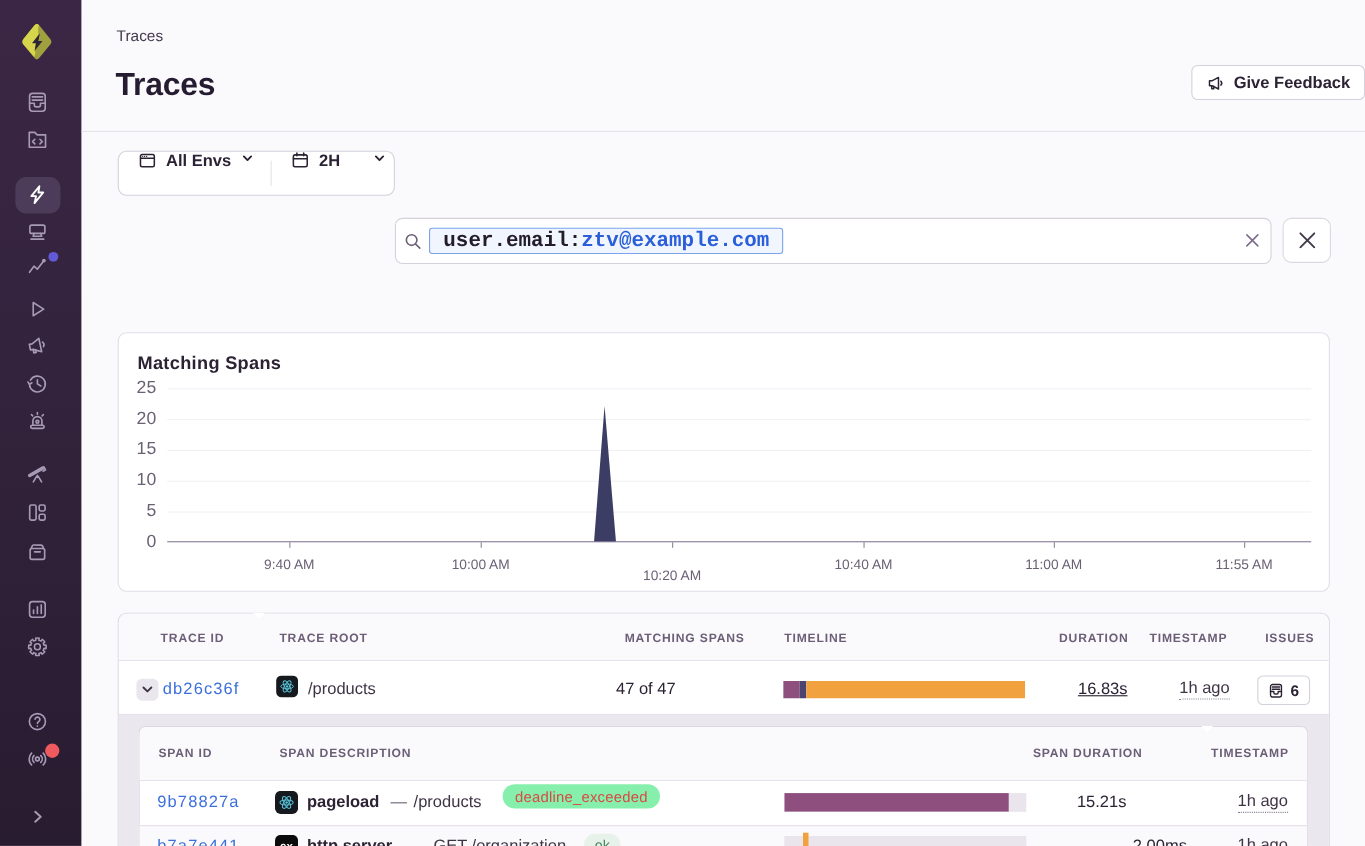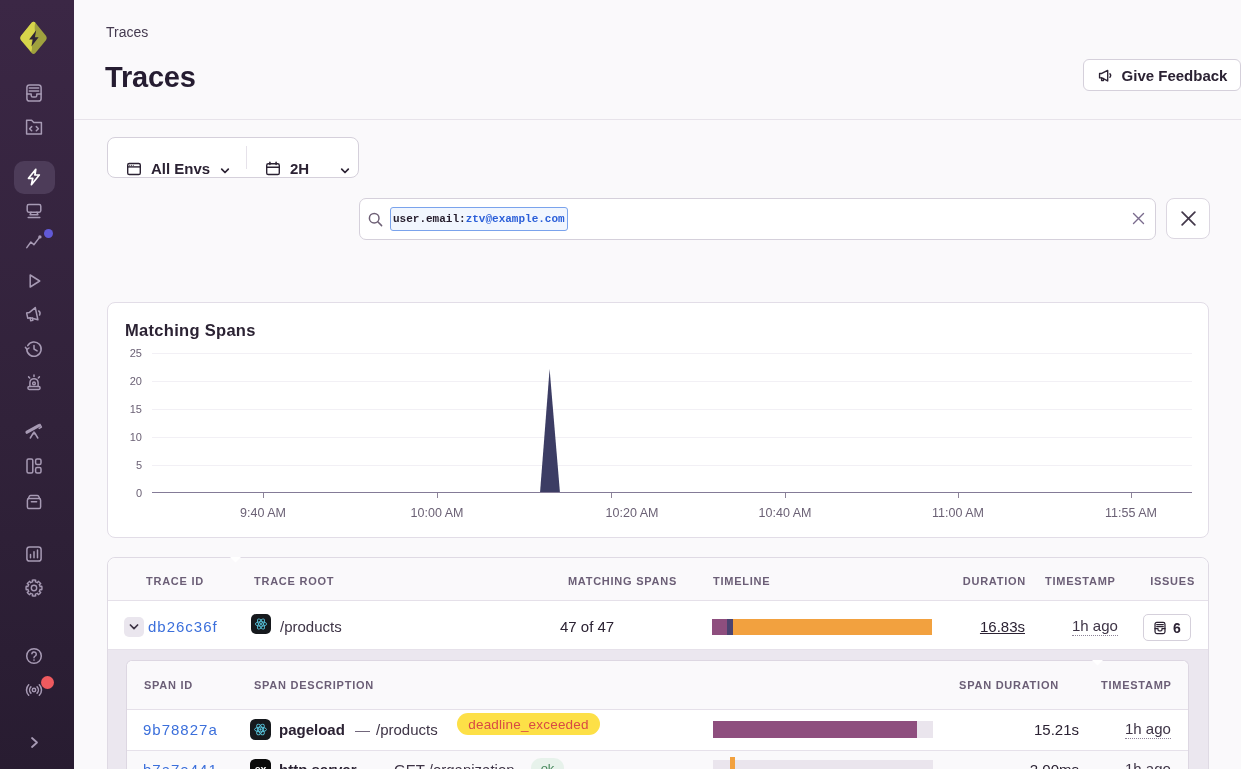--- a/index.html
+++ b/index.html
@@ -7,28 +7,28 @@
 #app{position:relative;width:1241px;height:769px;overflow:hidden;background:#faf9fb;}
 .abs{position:absolute;}
 .sb{position:absolute;left:0;top:0;width:74px;height:769px;background:linear-gradient(180deg,#3b2745 0%,#31223a 55%,#281c31 100%);}
 .sbi{position:absolute;left:24px;}
 .ic{display:block;}
 .hdrline{position:absolute;left:74px;top:119px;width:1167px;height:1px;background:#e7e3ea;}
 .crumb{position:absolute;left:106px;top:24px;font-size:14px;color:#443a4f;}
 h1.pg{position:absolute;left:105px;top:63px;font-size:29px;line-height:29px;font-weight:700;color:#251c31;letter-spacing:-.2px;}
 .btn{position:absolute;background:#fff;border:1px solid #d5d0db;border-radius:6px;color:#2b2233;font-weight:700;font-size:15px;display:flex;align-items:center;justify-content:center;}
 .fbar{position:absolute;left:107px;top:137px;width:252px;height:41px;background:#fff;border:1px solid #d5d0db;border-radius:8px;}
-.fseg{position:absolute;top:0;height:39px;display:flex;align-items:flex-end;font-weight:700;font-size:15px;color:#2b2233;}
+.fseg{position:absolute;top:0;height:39px;display:flex;align-items:flex-start;font-weight:700;font-size:15px;color:#2b2233;}
 .lbl{position:absolute;left:107px;top:199px;width:240px;height:38px;background:#ece9fc;border-radius:8px;display:flex;align-items:center;color:#6c5fc7;font-weight:700;font-size:15px;padding-left:20px;}
 .srch{position:absolute;left:359px;top:198px;width:797px;height:42px;background:#fff;border:1px solid #d5d0db;border-radius:7px;}
-.token{position:absolute;left:30px;top:8px;height:24px;border:1.5px solid #7aa3ec;background:#f1f6fe;border-radius:3px;display:flex;align-items:center;padding:0 2px;font-family:"Liberation Mono",monospace;font-size:11px;font-weight:700;color:#241c2c;white-space:nowrap;}
+.token{position:absolute;left:30px;top:8px;height:24px;border:1.5px solid #7aa3ec;background:#f1f6fe;border-radius:3px;display:flex;align-items:center;padding:0 12px;font-family:"Liberation Mono",monospace;font-size:19px;font-weight:700;color:#241c2c;white-space:nowrap;}
 .xbtn{position:absolute;left:1166px;top:198px;width:44px;height:41px;background:#fff;border:1px solid #dcd7e1;border-radius:8px;display:flex;align-items:center;justify-content:center;}
 .panel{position:absolute;left:107px;top:302px;width:1102px;height:236px;background:#fff;border:1px solid #e2dde7;border-radius:8px;}
 .ptitle{position:absolute;left:17px;top:19px;font-size:16.5px;line-height:17px;font-weight:700;color:#2b2233;letter-spacing:.3px;}
-.ylab{position:absolute;left:6px;width:28px;text-align:right;font-size:11px;color:#6b6175;line-height:14px;}
+.ylab{position:absolute;left:6px;width:28px;text-align:right;font-size:16px;color:#6b6175;line-height:14px;}
 .xlab{position:absolute;top:203px;width:80px;text-align:center;font-size:12.5px;color:#6b6175;}
 .tick{position:absolute;top:190px;width:1px;height:5px;background:#8d8499;}
 .grid{position:absolute;left:44px;width:1040px;height:1px;background:#f2f0f5;}
 .tbl{position:absolute;left:107px;top:557px;width:1102px;height:300px;background:#fff;border:1px solid #dfdae4;border-radius:8px 8px 0 0;}
 .th{position:absolute;font-size:11px;font-weight:700;color:#6b5e76;letter-spacing:.75px;line-height:12px;}
 .cell{position:absolute;font-size:15px;color:#3e3446;line-height:18px;white-space:nowrap;}
 .rlink{color:#3b6fdb;letter-spacing:1px;}
 .notch{position:absolute;width:11px;height:5.5px;background:#fff;clip-path:polygon(0 0,100% 0,50% 100%);}
 .dot1h{border-bottom:1px dotted #8d8398;padding-bottom:1px;color:#3e3446;}
 .pill{position:absolute;display:flex;align-items:center;justify-content:center;font-weight:400;border-radius:11px;}
@@ -218,21 +218,21 @@
 <div class="abs" style="left:432px;top:66px;width:20px;height:124px;background:#3c3d64;clip-path:polygon(48% 0,100% 100%,0 100%);"></div>
 <div class="abs" style="left:44px;top:189px;width:1040px;height:1px;background:#847b97;"></div>
 <div class="tick" style="left:155px;"></div>
 <div class="tick" style="left:329px;"></div>
 <div class="tick" style="left:503px;"></div>
 <div class="tick" style="left:677px;"></div>
 <div class="tick" style="left:850px;"></div>
 <div class="tick" style="left:1023px;"></div>
 <div class="xlab" style="left:115px;">9:40 AM</div>
 <div class="xlab" style="left:289px;">10:00 AM</div>
-<div class="xlab" style="left:484px;">10:20 AM</div>
+<div class="xlab" style="left:463px;margin-top:10px;">10:20 AM</div>
 <div class="xlab" style="left:637px;">10:40 AM</div>
 <div class="xlab" style="left:810px;">11:00 AM</div>
 <div class="xlab" style="left:983px;">11:55 AM</div>
 </div>
 
 <div class="tbl">
 <div class="abs" style="left:0;top:0;width:1100px;height:43px;background:#faf9fb;border-bottom:1px solid #e5e0e9;border-radius:8px 8px 0 0;"></div>
 <div class="notch" style="left:122px;top:-1px;"></div>
 <div class="th" style="left:38px;top:17px;">TRACE ID</div>
 <div class="th" style="left:146px;top:17px;">TRACE ROOT</div>
@@ -278,43 +278,43 @@
 </div>
 <div class="abs" style="left:108px;top:649px;width:1100px;height:1px;background:#e6e1ea;"></div>
 
 <div class="abs" style="left:108px;top:650px;width:1100px;height:119px;background:#ebe7ef;"></div>
 
 <div class="abs" style="left:126px;top:660px;width:1063px;height:109px;background:#fff;border:1px solid #ddd7e2;border-bottom:none;border-radius:6px 6px 0 0;">
 <div class="abs" style="left:0;top:0;width:1061px;height:49px;background:#faf9fb;border-bottom:1px solid #e5e0e9;border-radius:6px 6px 0 0;"></div>
 <div class="notch" style="left:965px;top:-1px;"></div>
 <div class="th" style="left:17px;top:18px;">SPAN ID</div>
 <div class="th" style="left:127px;top:18px;text-align:center;">SPAN DESCRIPTION</div>
-<div class="th" style="left:812px;top:18px;width:140px;text-align:center;">SPAN DURATION</div>
+<div class="th" style="left:812px;top:18px;width:140px;text-align:left;">SPAN DURATION</div>
 <div class="th" style="left:974px;top:18px;">TIMESTAMP</div>
 <div class="abs" style="left:0;top:89px;width:1061px;height:20px;background:#faf9fb;border-top:1px solid #e6e1ea;"></div>
 </div>
 
 <div class="cell rlink" style="left:143px;top:721px;">9b78827a</div>
 <svg class="abs" style="left:250px;top:719px;" width="21" height="21" viewBox="0 0 20 20">
 <rect width="20" height="20" rx="5" fill="#16191d"></rect>
 <g stroke="#58c4dc" stroke-width="0.9" fill="none" transform="translate(10,10)">
 <ellipse rx="5.7" ry="2.2"></ellipse>
         <ellipse rx="5.7" ry="2.2" transform="rotate(60)"></ellipse>
         <ellipse rx="5.7" ry="2.2" transform="rotate(120)"></ellipse>
 <circle r="1.1" fill="#58c4dc" stroke="none"></circle>
       </g>
 </svg>
 <div class="cell" style="left:279px;top:721px;color:#2b2233;"><b>pageload</b></div>
 <div class="cell" style="left:355px;top:721px;color:#71667b;">—</div>
 <div class="cell" style="left:376px;top:721px;">/products</div>
-<div class="pill" style="left:457px;top:713px;width:143px;height:22px;background:#fde047;color:#d84a44;font-size:13.5px;letter-spacing:.2px;">deadline_exceeded</div>
+<div class="pill" style="left:457px;top:713px;width:143px;height:22px;background:#86efac;color:#d84a44;font-size:13.5px;letter-spacing:.2px;">deadline_exceeded</div>
 <div class="bar" style="left:713px;top:721px;width:220px;height:17px;background:#eae5ed;">
 <div class="abs" style="left:0;top:0;width:204px;height:17px;background:#8e4e7e;"></div>
 </div>
-<div class="cell" style="left:979px;top:721px;width:100px;text-align:right;color:#2b2233;">15.21s</div>
+<div class="cell" style="left:979px;top:721px;width:100px;color:#2b2233;">15.21s</div>
 <div class="cell" style="left:1125px;top:720px;"><span class="dot1h">1h ago</span></div>
 <div class="abs" style="left:127px;top:750px;width:1061px;height:1px;background:#e6e1ea;"></div>
 
 <div class="cell rlink" style="left:143px;top:761px;">b7a7e441</div>
 <svg class="abs" style="left:250px;top:759px;" width="21" height="21" viewBox="0 0 20 20">
 <rect width="20" height="20" rx="5" fill="#0b0b0b"></rect>
 <text x="10" y="12.9" fill="#fff" font-size="10" font-weight="bold" text-anchor="middle" font-family="Liberation Sans">ex</text>
 </svg>
 <div class="cell" style="left:279px;top:761px;color:#2b2233;"><b>http.server</b></div>
 <div class="cell" style="left:375px;top:761px;color:#71667b;">—</div>

